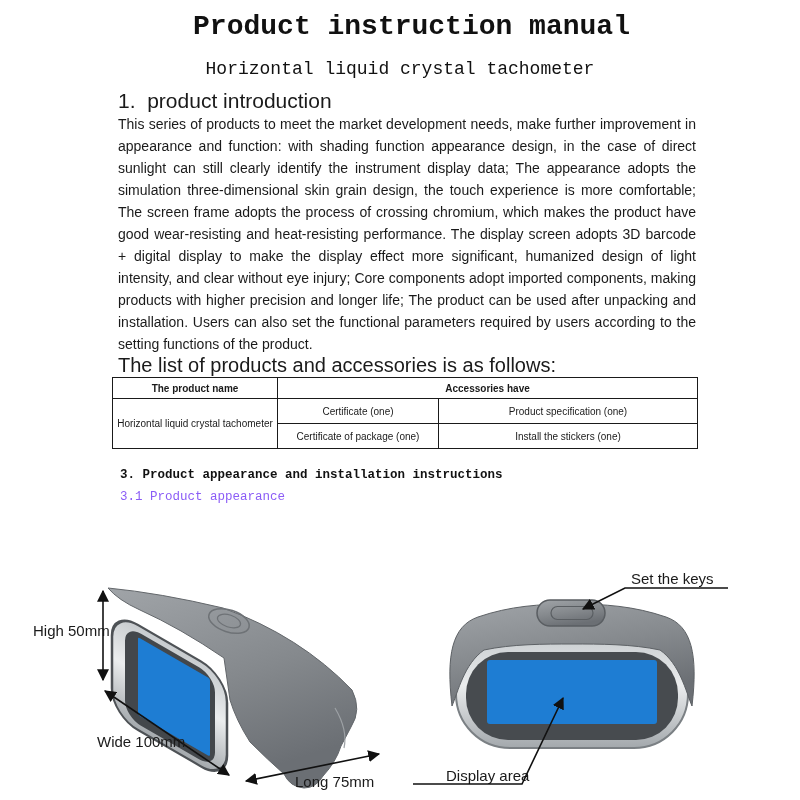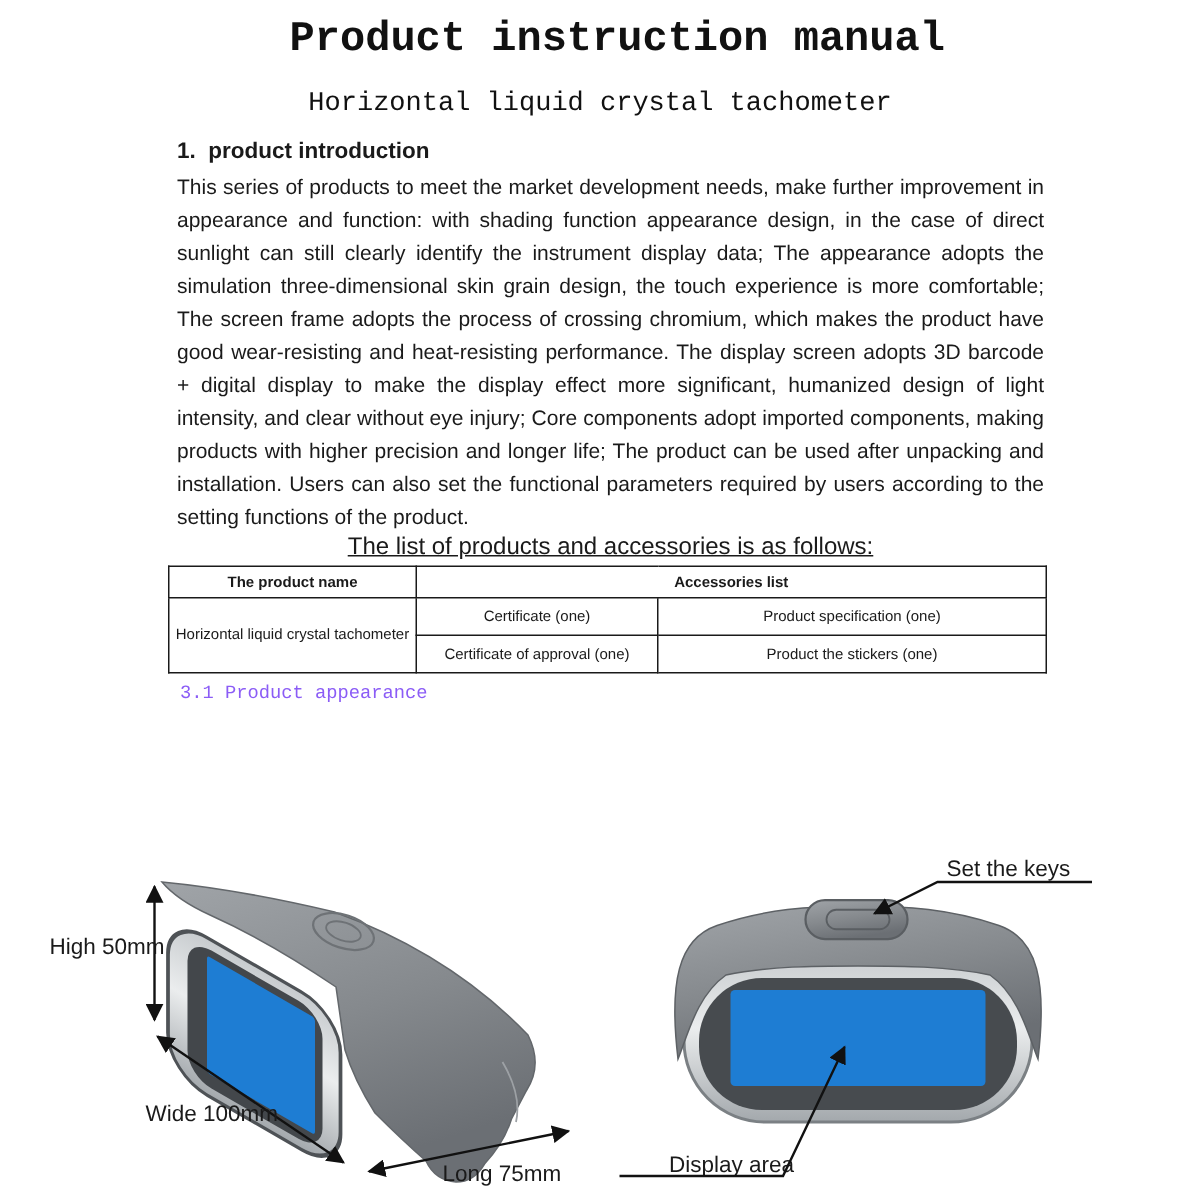--- a/index.html
+++ b/index.html
@@ -3,24 +3,24 @@
 <meta charset="utf-8">
 <style>
   html,body { margin:0; padding:0; }
   body { width:800px; height:800px; background:#ffffff; font-family:"Liberation Sans", sans-serif; color:#1a1a1a; }
   .page { position:relative; width:800px; height:800px; overflow:hidden; background:#fff; }
 
   .doc-title { margin:9px 0 0 0; text-align:center; font-family:"Liberation Mono", monospace; font-weight:700; font-size:28px; line-height:36px; color:#111; white-space:pre;padding-left:23px; }
   .doc-subtitle { margin:12px 0 0 0; text-align:center; font-family:"Liberation Mono", monospace; font-weight:400; font-size:18px; line-height:24px; color:#111; white-space:pre; }
 
   .content { margin:0 0 0 118px; width:578px; }
-  .h-sans { font-size:15px; font-weight:700; line-height:19px; margin:10px 0 3px 0; white-space:pre-wrap; }
+  .h-sans { font-size:21px; font-weight:400; line-height:19px; margin:10px 0 3px 0; white-space:pre-wrap; }
   .h-sans.sec2 { margin-top:14px; }
   p.body { margin:0; font-size:14px; line-height:22px; text-align:justify; }
-  p.intro-line { margin:0; font-size:16px; line-height:20px; text-align:center;text-decoration:underline; }
+  p.intro-line { margin:0; font-size:20px; line-height:20px; text-align:left; }
 
   table.acc { border-collapse:collapse; margin:2px 0 0 -6px; width:585px; table-layout:fixed; }
   table.acc td { border:1.5px solid #1a1a1a; text-align:center; vertical-align:middle; font-size:10px; padding:0 2px; }
   table.acc td.hdr { font-weight:700; height:20px; }
   table.acc tr.r { height:25px; }
   table.acc td.pname { line-height:23px; }
 
   .h-mono-b { font-family:"Liberation Mono", monospace; font-weight:700; font-size:12.5px; line-height:18px; margin:17px 0 0 2px; white-space:pre-wrap; color:#111; }
   .h-mono { font-family:"Liberation Mono", monospace; font-weight:400; font-size:12.5px; line-height:18px; margin:4px 0 0 2px; white-space:pre-wrap; color:#8b5cf6; }
 
@@ -43,34 +43,35 @@
 
     <table class="acc">
       <colgroup>
           <col style="width:165px">
           <col style="width:161px">
           <col style="width:259px">
         </colgroup>
       <tbody>
           <tr>
         <td class="hdr">The product name</td>
-        <td class="hdr" colspan="2">Accessories list</td>
+        <td class="hdr" colspan="2">Accessories have</td>
       </tr>
       <tr class="r">
         <td class="pname" rowspan="2">Horizontal liquid crystal tachometer</td>
         <td>Certificate (one)</td>
         <td>Product specification (one)</td>
       </tr>
       <tr class="r">
-        <td>Certificate of approval (one)</td>
-        <td>Product the stickers (one)</td>
+        <td>Certificate of package (one)</td>
+        <td>Install the stickers (one)</td>
       </tr>
     </tbody>
       </table>
 
+    <div class="h-mono-b">3. Product appearance and installation instructions</div>
     <div class="h-mono">3.1 Product appearance</div>
   </div>
 
   <svg class="figure-svg" width="800" height="240" viewBox="0 0 800 240">
     <defs>
       <linearGradient id="hoodGrad" x1="0" y1="0" x2="0.4" y2="1">
         <stop offset="0" stop-color="#a0a4a8"></stop>
         <stop offset="0.55" stop-color="#85898d"></stop>
         <stop offset="1" stop-color="#6b6f74"></stop>
       </linearGradient>

